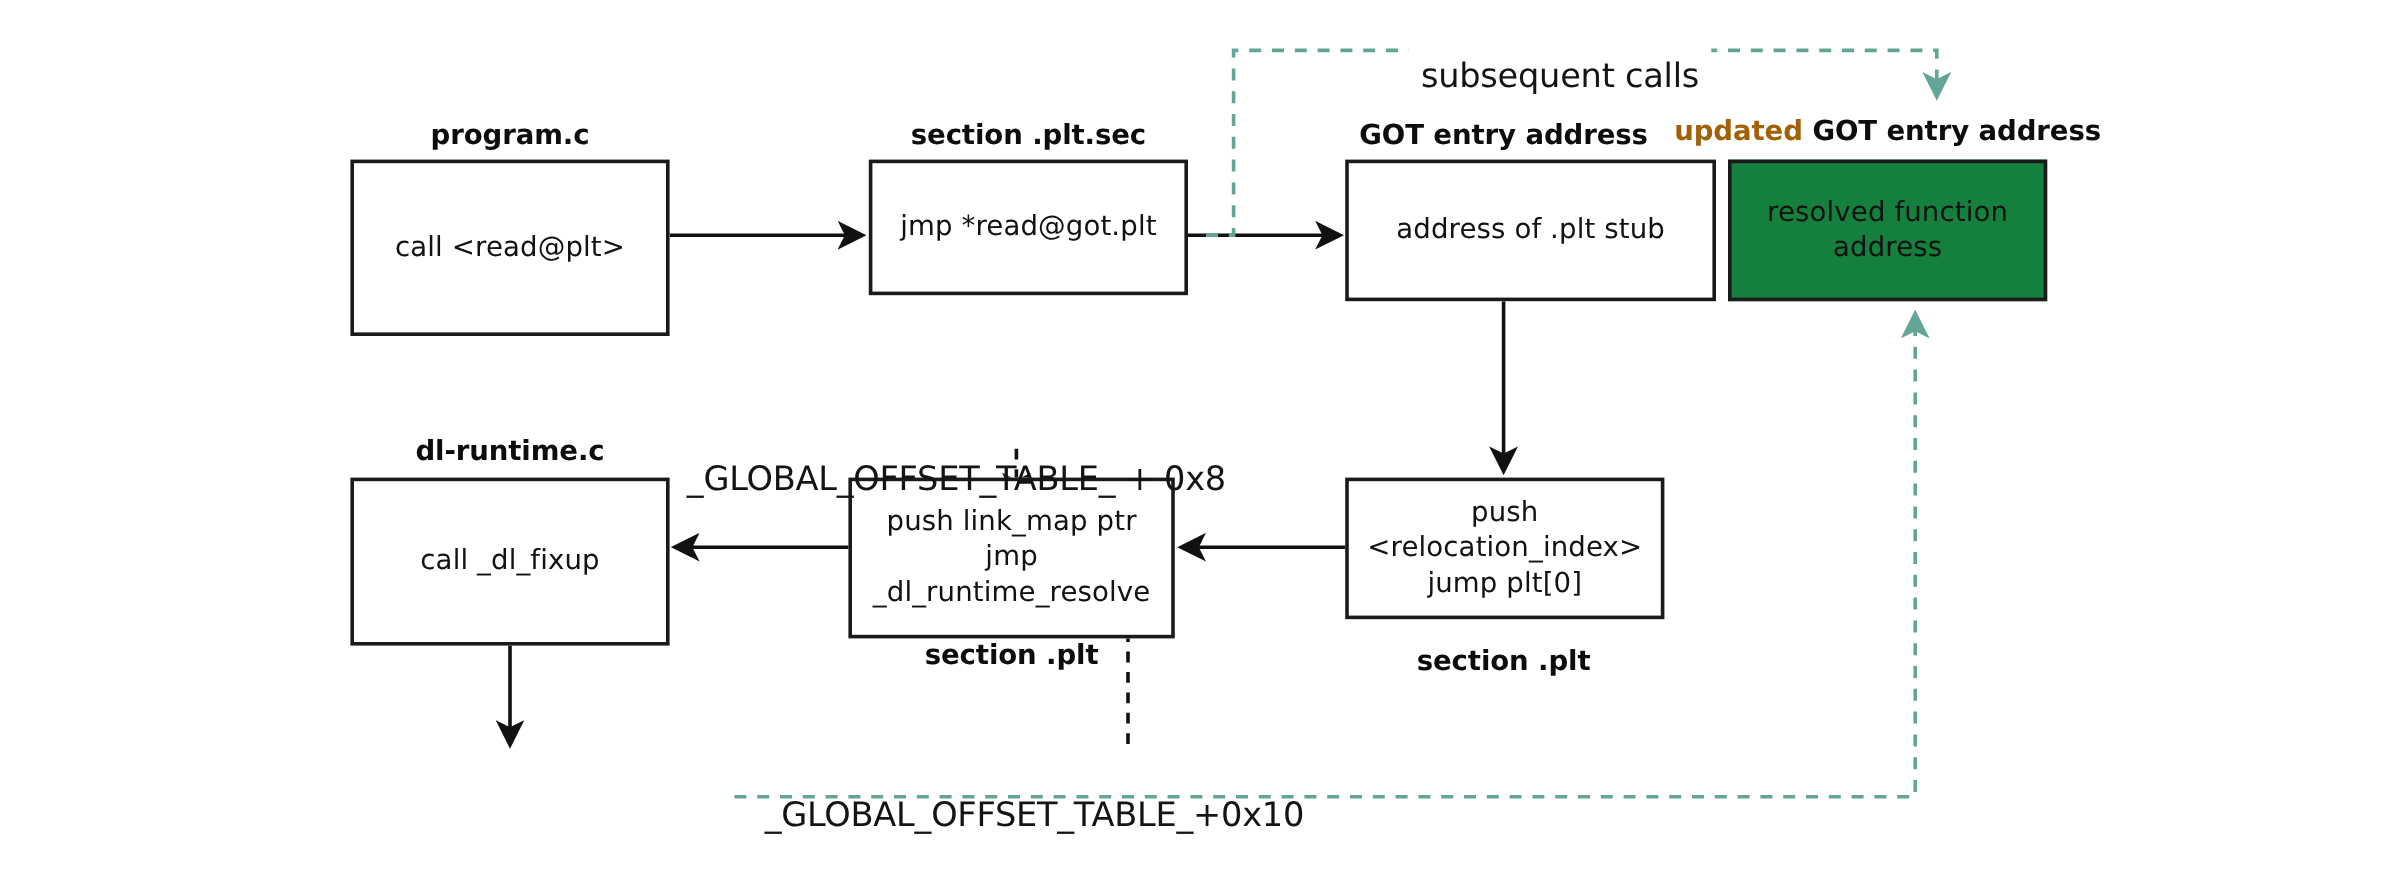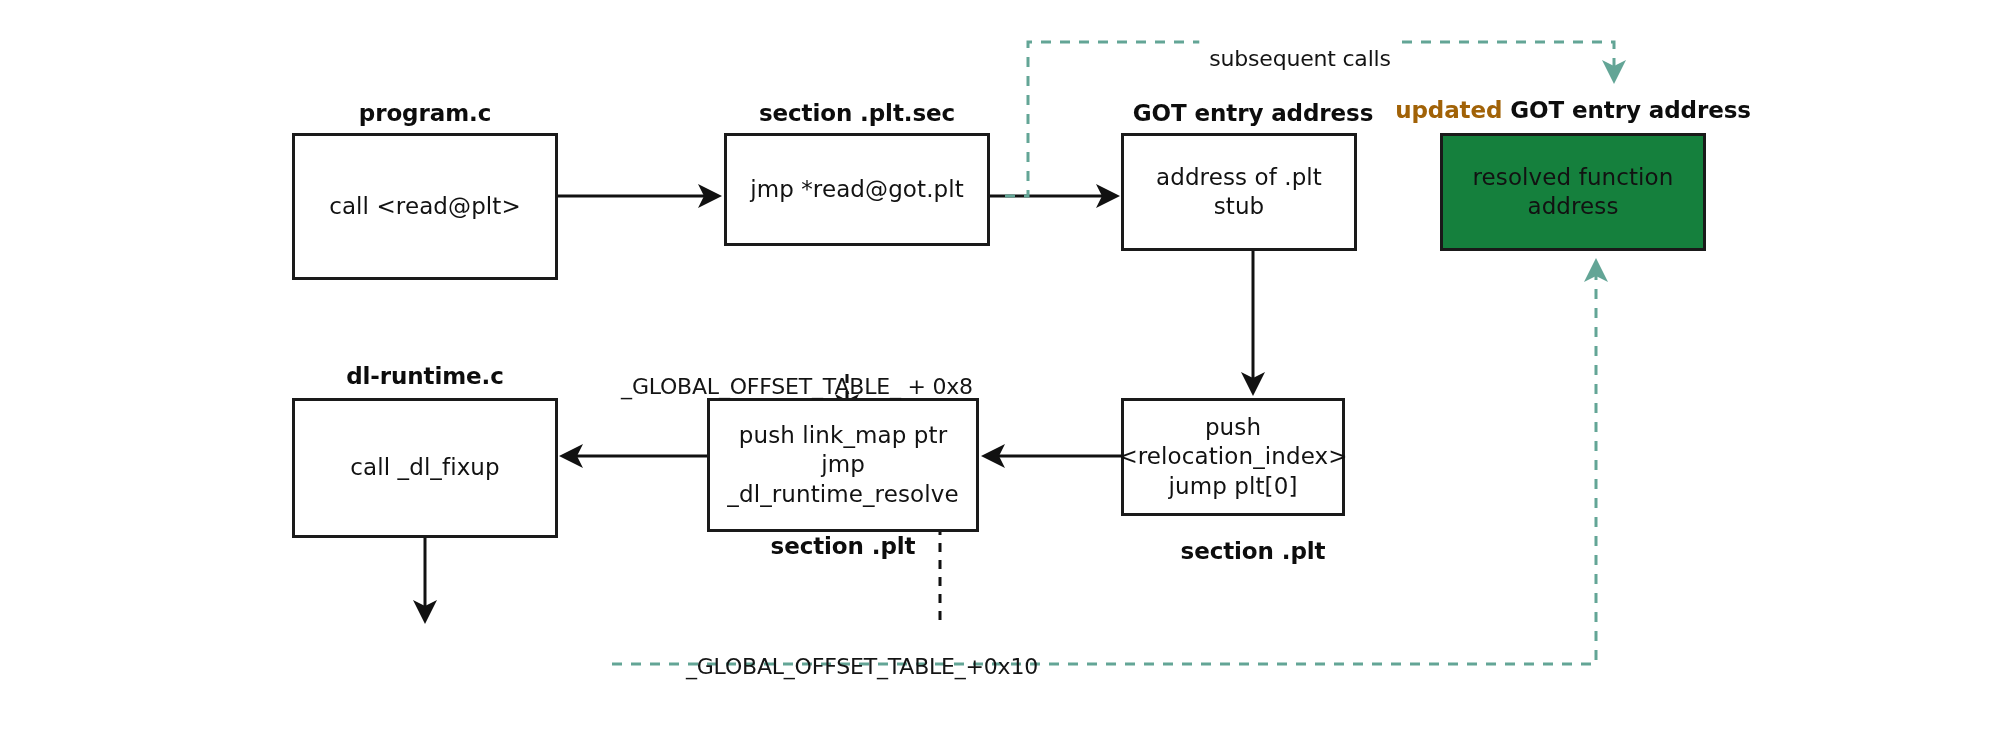--- a/index.html
+++ b/index.html
@@ -56,21 +56,21 @@
     white-space: nowrap;
     text-align: center;
     letter-spacing: -0.1px;
   }
   .caption .accent {
     color: #a16207;
   }
   .freetext {
     position: absolute;
     font-family: "DejaVu Sans", sans-serif;
-    font-size: 22px;
+    font-size: 28px;
     color: #141414;
     white-space: pre-line;
     text-align: center;
     line-height: 1.35;
     letter-spacing: -0.2px;
   }
   .center-x {
     transform: translateX(-50%);
   }
 </style>
@@ -120,21 +120,21 @@
   <div class="caption center-x" style="left:857px; top:100px;">
     <span>section .plt.sec</span>
   </div>
   <div class="node" style="left:724px; top:133px; width:266px; height:113px;">
     <span class="lines">jmp *read@got.plt</span>
   </div>
 
   <div class="caption center-x" style="left:1253px; top:100px;">
     <span>GOT entry address</span>
   </div>
-  <div class="node" style="left:1121px; top:133px; width:236px; height:118px;justify-content:center;">
+  <div class="node" style="left:1121px; top:133px; width:309px; height:118px;justify-content:center;">
     <span class="lines">address of .plt stub</span>
   </div>
 
   <div class="caption center-x" style="left:1573px; top:97px;">
     <span class="accent">updated</span><span style="margin-left:8px;">GOT entry address</span>
   </div>
   <div class="node filled" style="left:1440px; top:133px; width:266px; height:118px;">
     <span class="lines">resolved function address</span>
   </div>
 
@@ -150,21 +150,21 @@
   </div>
 
   <div class="node" style="left:707px; top:398px; width:272px; height:134px;">
     <span class="lines">push link_map ptr
 jmp _dl_runtime_resolve</span>
   </div>
   <div class="caption center-x" style="left:843px; top:533px;">
     <span>section .plt</span>
   </div>
 
-  <div class="node" style="left:1121px; top:398px; width:224px; height:118px;">
+  <div class="node" style="left:1121px; top:398px; width:266px; height:118px;">
     <span class="lines">push &lt;relocation_index&gt;
 jump plt[0]</span>
   </div>
   <div class="caption center-x" style="left:1253px; top:538px;">
     <span>section .plt</span>
   </div>
 
   <div class="freetext center-x" style="left:797px; top:342px;">
     <span>_GLOBAL_OFFSET_TABLE_ + 0x8</span>
   </div>

